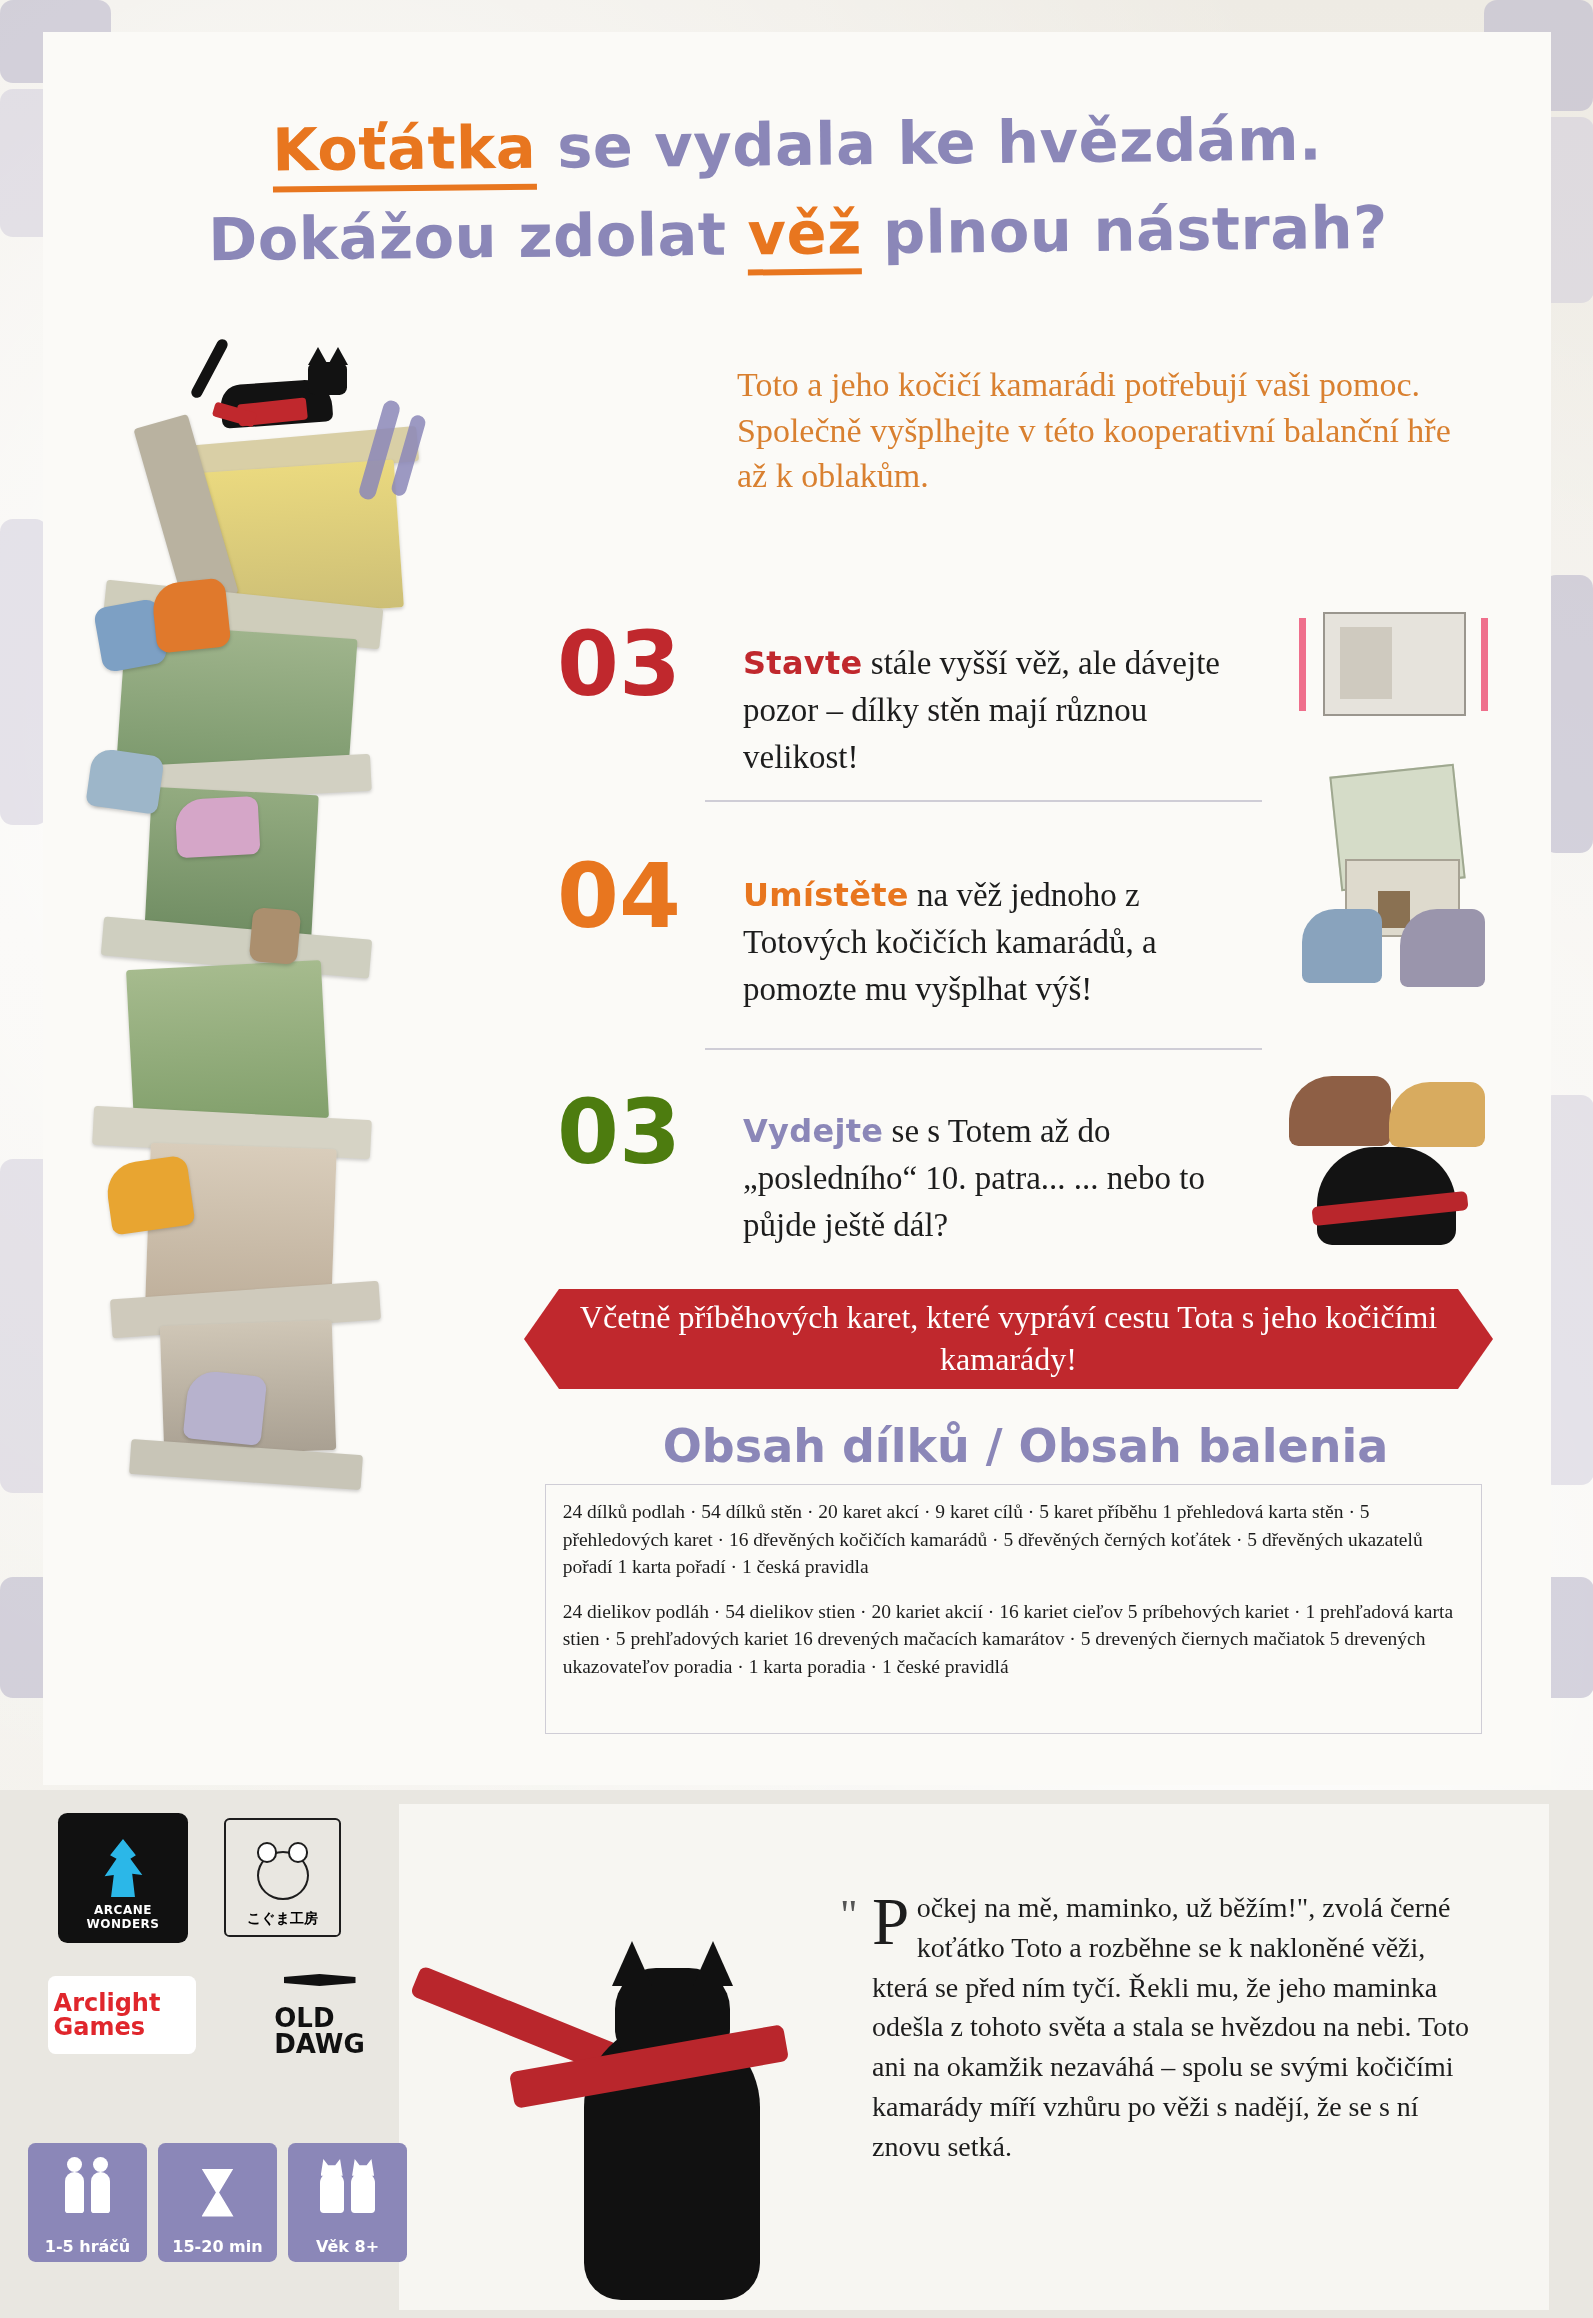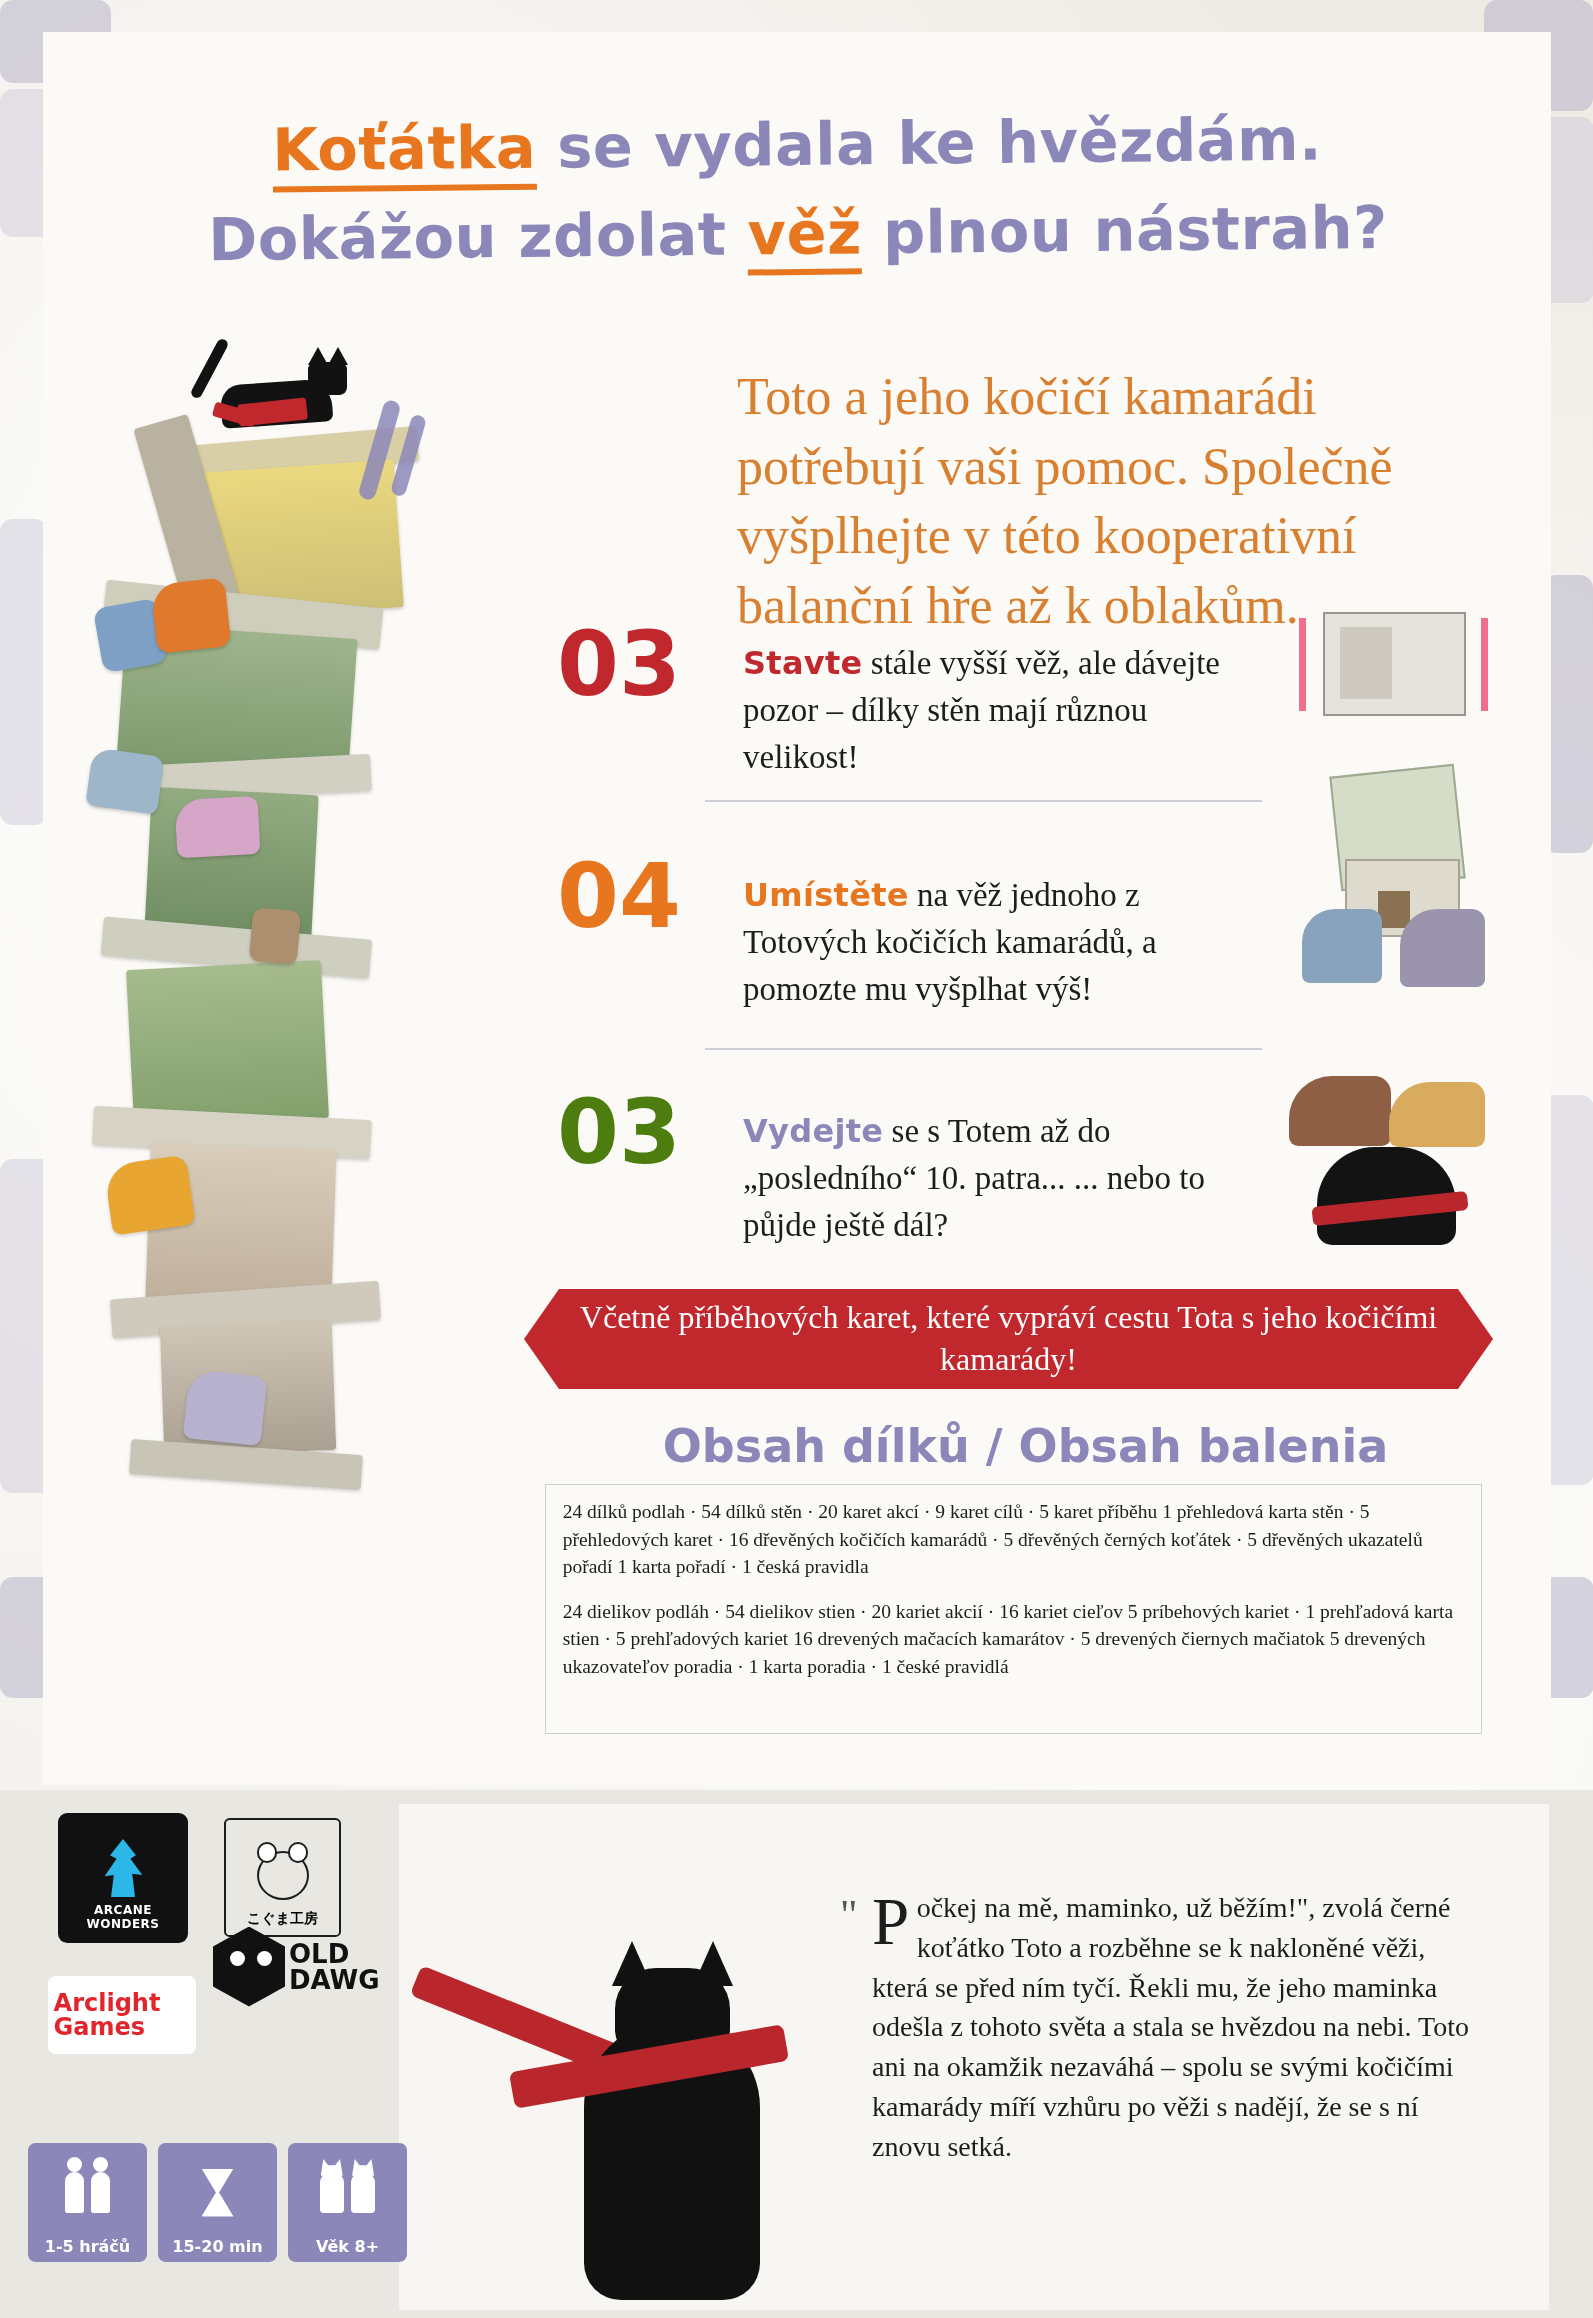--- a/index.html
+++ b/index.html
@@ -50,21 +50,21 @@
   .hl-underline{
     border-bottom:6.5px solid #e8761f;
     padding-bottom:1.9px;
   }
   .hl-line2{display:block;margin-top:13px;}
 
   
   .intro{
     position:absolute;left:737px;top:362px;width:751px;
     font-family:"Liberation Serif",serif;
-    font-size:52px;line-height:1.34;
+    font-size:34px;line-height:1.34;
     color:#d98030;
   }
 
   
   .step{position:absolute;left:557px;width:937px;}
   .step .num{
     position:absolute;left:0;top:-20.4px;
     font-family:"DejaVu Sans",sans-serif;font-weight:bold;
     font-size:89px;line-height:1;
     -webkit-text-stroke:0;
@@ -131,21 +131,21 @@
   .bear{width:48px;height:45px;border:2.8px solid #1d1d1d;border-radius:50%;margin-bottom:9.3px;position:relative;}
   .bear:before,.bear:after{content:"";position:absolute;top:-11px;width:16.7px;height:16.7px;border:2.8px solid #1d1d1d;border-radius:50%;background:#fff;}
   .bear:before{left:-1.9px;}.bear:after{right:-1.9px;}
   .logo-kogumabox .jp{font-family:"DejaVu Sans",sans-serif;font-size:14px;font-weight:bold;}
   .logo-arclight{
     left:48px;top:1976px;width:148px;height:78px;background:#fff;border-radius:7.4px;
     display:flex;flex-direction:column;justify-content:center;padding-left:5.6px;box-sizing:border-box;
   }
   .logo-arclight span{font-family:"DejaVu Sans",sans-serif;font-weight:bold;font-size:24px;color:#e0262c;line-height:1.02;}
   .logo-olddawg{
-    left:213px;top:1925px;width:213px;height:83px;display:flex;align-items:center;gap:4px;
+    left:213px;top:1974px;width:213px;height:83px;display:flex;align-items:center;gap:19px;flex-direction:column;
   }
   .dawg-hex{width:72px;height:80px;background:#111;
     clip-path:polygon(50% 0,100% 25%,100% 75%,50% 100%,0 75%,0 25%);position:relative;}
   .dawg-hex:before{content:"";position:absolute;left:16.7px;top:24px;width:15px;height:15px;border-radius:50%;background:#fff;}
   .dawg-hex:after{content:"";position:absolute;right:13px;top:24px;width:15px;height:15px;border-radius:50%;background:#fff;}
   .dawg-text{font-family:"DejaVu Sans",sans-serif;font-weight:bold;font-size:26px;color:#111;line-height:1.0;}
 
   
   .infobox{position:absolute;top:2143px;width:119px;height:119px;background:#8b87b8;border-radius:7.4px;
     display:flex;align-items:flex-end;justify-content:center;box-sizing:border-box;padding-bottom:5.6px;}

